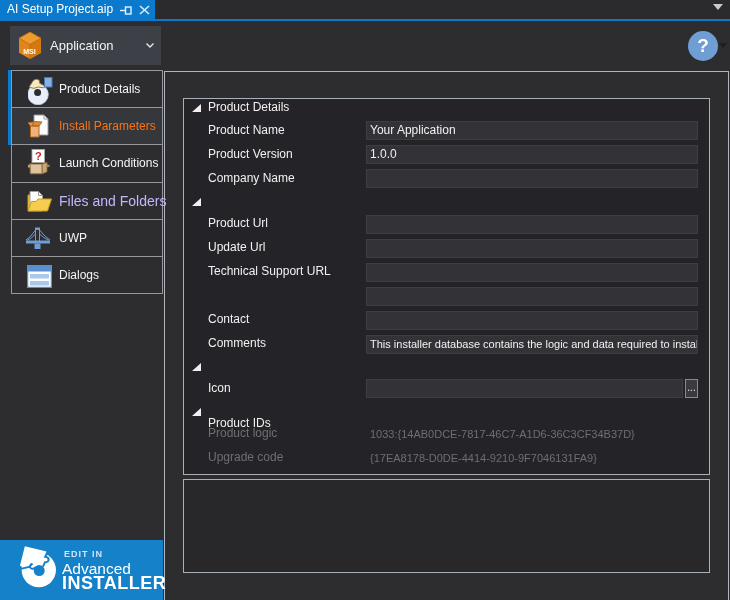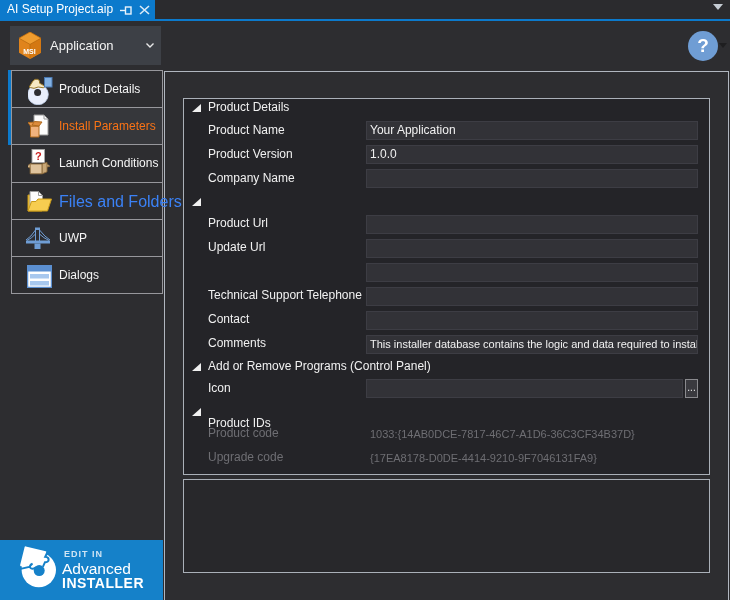--- a/index.html
+++ b/index.html
@@ -59,21 +59,21 @@
 <div class="abs" style="left:11px;top:70px;width:152px;height:38px;border:1px solid #97979c;background:#2d2d30;"></div>
 <div class="abs" style="left:11px;top:107px;width:152px;height:38px;border:1px solid #97979c;background:#36373b;"></div>
 <div class="abs" style="left:11px;top:144px;width:152px;height:39px;border:1px solid #97979c;background:#2d2d30;"></div>
 <div class="abs" style="left:11px;top:182px;width:152px;height:38px;border:1px solid #97979c;background:#2d2d30;"></div>
 <div class="abs" style="left:11px;top:219px;width:152px;height:38px;border:1px solid #97979c;background:#2d2d30;"></div>
 <div class="abs" style="left:11px;top:256px;width:152px;height:38px;border:1px solid #97979c;background:#2d2d30;"></div>
 
 <div class="abs" style="left:59px;top:81px;color:#f5f5f5;font-size:12px;line-height:17px;">Product Details</div>
 <div class="abs" style="left:59px;top:118px;color:#f97316;font-size:12px;line-height:17px;">Install Parameters</div>
 <div class="abs" style="left:59px;top:155px;color:#f5f5f5;font-size:12px;line-height:17px;">Launch Conditions</div>
-<div class="abs" style="left:59px;top:193px;color:#3b82f6;font-size:16px;line-height:17px;">Files and Folders</div>
+<div class="abs" style="left:59px;top:193px;color:#c4b5fd;font-size:14px;line-height:17px;">Files and Folders</div>
 <div class="abs" style="left:59px;top:230px;color:#f5f5f5;font-size:12px;line-height:17px;">UWP</div>
 <div class="abs" style="left:59px;top:267px;color:#f5f5f5;font-size:12px;line-height:17px;">Dialogs</div>
 
 <svg class="abs" style="left:28px;top:76px;" width="25" height="29" viewBox="0 0 25 29">
   <circle cx="10" cy="18.5" r="10.3" fill="#e9eefb" stroke="#c4d3ee" stroke-width="0.8"></circle>
   <circle cx="9.6" cy="16.5" r="3.5" fill="#2d2d30"></circle>
   <path d="M1.2 11 L4.8 5.2 Q6.8 2.4 9.8 3.4 Q12.4 4.4 11.6 7.2 L15.8 9.6 Q17.4 10.6 15.6 11.8 L10.2 11 Q5.6 13.4 2.6 11.6 Z" fill="#f6e8c4" stroke="#9a7828" stroke-width="1"></path>
   <rect x="16.5" y="1.5" width="7.5" height="9.5" fill="#83b1e3" stroke="#4a78b0" stroke-width="1"></rect>
 </svg>
 
@@ -122,21 +122,21 @@
   <circle cx="19.8" cy="24" r="17.2" fill="#fff"></circle>
   <g transform="rotate(14 14 13)">
     <rect x="3" y="2.5" width="22.5" height="20.5" rx="1" fill="#fff"></rect>
   </g>
   <path d="M28.3 6.5 L26.2 10.8 C30.8 11.2 30.8 16.4 26 16.2 L24.2 20.2" stroke="#1581c9" stroke-width="2" fill="none" stroke-linecap="round"></path>
   <path d="M16.6 21.6 C11.8 25.4 8.4 19.6 13.4 17.6 L10.2 20.9 L1.6 22.9" stroke="#1581c9" stroke-width="2" fill="none" stroke-linecap="round"></path>
   <circle cx="20.2" cy="24.6" r="5.5" fill="#1581c9"></circle>
 </svg>
 <div class="abs" style="left:64px;top:549px;color:#cfe4f4;font-size:9px;font-weight:bold;letter-spacing:1px;line-height:11px;">EDIT IN</div>
 <div class="abs" style="left:62px;top:561px;color:#fff;font-size:15.5px;line-height:15px;">Advanced</div>
-<div class="abs" style="left:62px;top:576px;color:#fff;font-size:14px;font-weight:bold;letter-spacing:0.5px;line-height:14px;">INSTALLER</div>
+<div class="abs" style="left:62px;top:576px;color:#fff;font-size:18px;font-weight:bold;letter-spacing:0.5px;line-height:14px;">INSTALLER</div>
 
 <div class="abs" style="left:183px;top:98px;width:527px;height:377px;border:1px solid #aab0b8;background:#242428;" id="panel">
 
   <svg class="abs" style="left:8px;top:5px;" width="9" height="8" viewBox="0 0 9 8">
       <path d="M9 0 V8 H0 Z" fill="#f0f0f0"></path>
     </svg>
   <div class="abs txt" style="left:24px;top:0px;">Product Details</div>
 
   <div class="abs" style="left:182px;top:22px;width:332px;height:19px;background:#323237;border:1px solid #3d3d44;"></div>
   <div class="abs" style="left:182px;top:46px;width:332px;height:19px;background:#323237;border:1px solid #3d3d44;"></div>
@@ -153,38 +153,37 @@
     </svg>
 
   <div class="abs" style="left:182px;top:116px;width:332px;height:19px;background:#323237;border:1px solid #3d3d44;"></div>
   <div class="abs" style="left:182px;top:140px;width:332px;height:19px;background:#323237;border:1px solid #3d3d44;"></div>
   <div class="abs" style="left:182px;top:164px;width:332px;height:19px;background:#323237;border:1px solid #3d3d44;"></div>
   <div class="abs" style="left:182px;top:188px;width:332px;height:19px;background:#323237;border:1px solid #3d3d44;"></div>
   <div class="abs" style="left:182px;top:212px;width:332px;height:19px;background:#323237;border:1px solid #3d3d44;"></div>
   <div class="abs" style="left:182px;top:236px;width:332px;height:19px;background:#323237;border:1px solid #3d3d44;"></div>
   <div class="abs txt" style="left:24px;top:116px;">Product Url</div>
   <div class="abs txt" style="left:24px;top:140px;">Update Url</div>
-  <div class="abs txt" style="left:24px;top:188px;">Technical Support Telephone</div>
+  <div class="abs txt" style="left:24px;top:164px;">Technical Support URL</div>
   <div class="abs txt" style="left:24px;top:212px;">Contact</div>
   <div class="abs txt" style="left:24px;top:236px;">Comments</div>
   <div class="abs txt" style="left:186px;top:237px;width:327px;overflow:hidden;font-size:11px;">This installer database contains the logic and data required to install </div>
 
   <svg class="abs" style="left:8px;top:264px;" width="9" height="8" viewBox="0 0 9 8">
       <path d="M9 0 V8 H0 Z" fill="#f0f0f0"></path>
     </svg>
-  <div class="abs txt" style="left:24px;top:259px;">Add or Remove Programs (Control Panel)</div>
 
   <div class="abs" style="left:182px;top:280px;width:317px;height:19px;background:#323237;border:1px solid #3d3d44;"></div>
   <div class="abs" style="left:501px;top:280px;width:13px;height:19px;background:#3a3a3f;border:1px solid #8a8a8e;color:#e8e8e8;font-size:10px;line-height:15px;text-align:center;">...</div>
   <div class="abs txt" style="left:24px;top:281px;">Icon</div>
 
   <svg class="abs" style="left:8px;top:309px;" width="9" height="8" viewBox="0 0 9 8">
       <path d="M9 0 V8 H0 Z" fill="#f0f0f0"></path>
     </svg>
   <div class="abs txt" style="left:24px;top:304px;margin-top:12px;">Product IDs</div>
 
-  <div class="abs txt" style="left:24px;top:326px;color:#6e6e73;">Product code</div>
+  <div class="abs txt" style="left:24px;top:326px;color:#6e6e73;">Product logic</div>
   <div class="abs txt" style="left:24px;top:350px;color:#6e6e73;">Upgrade code</div>
   <div class="abs txt" style="left:186px;top:327px;color:#6e6e73;font-size:11px;">1033:{14AB0DCE-7817-46C7-A1D6-36C3CF34B37D}</div>
   <div class="abs txt" style="left:186px;top:351px;color:#6e6e73;font-size:11px;">{17EA8178-D0DE-4414-9210-9F7046131FA9}</div>
 </div>
 
 <div class="abs" style="left:183px;top:479px;width:527px;height:94px;border:1px solid #aab0b8;background:#28282b;"></div>
 
 </body></html>

